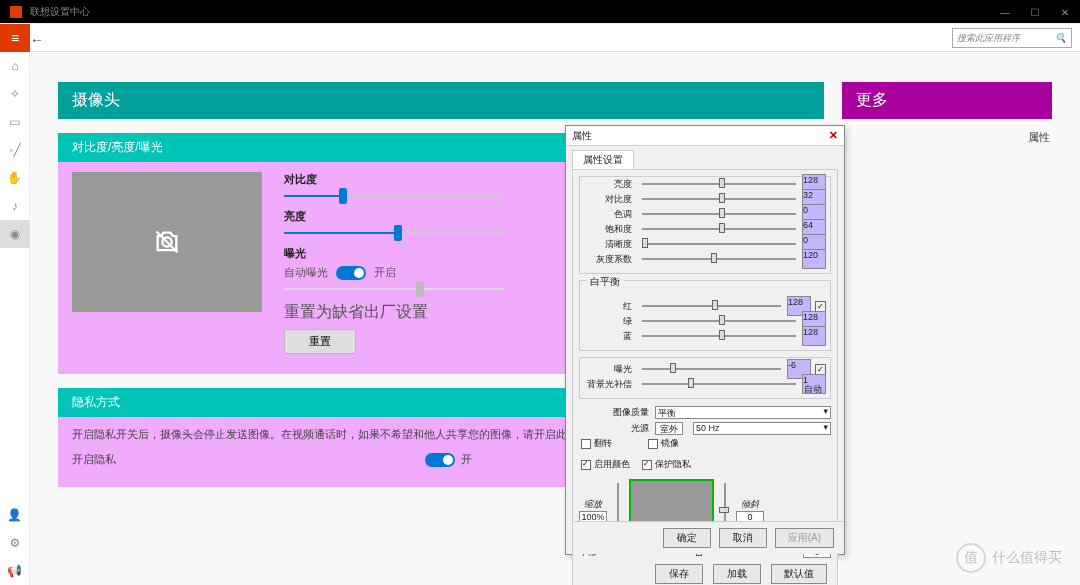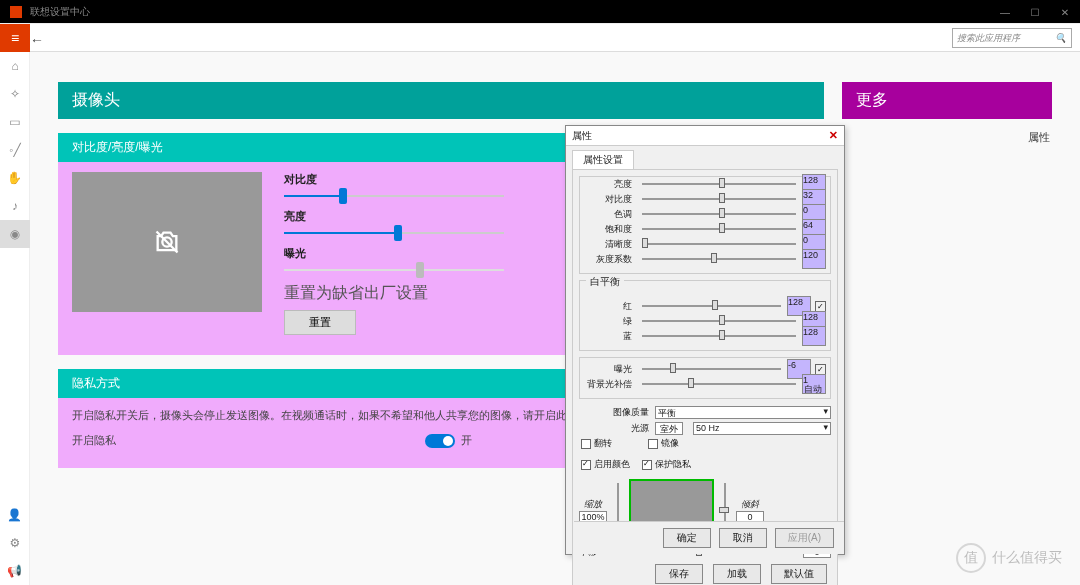--- a/index.html
+++ b/index.html
@@ -139,20 +139,25 @@
         </div>
         <div class="slider-grp">
           <div class="slider-label">亮度</div>
           <div class="slider-track">
               <div class="slider-fill" style="width:50%"></div>
               <div class="slider-thumb" style="left:50%"></div>
             </div>
         </div>
         <div class="slider-grp">
           <div class="slider-label">曝光</div>
+          <div class="tog-row">
+            <span>自动曝光</span>
+            <div class="toggle"></div>
+            <span>开启</span>
+          </div>
           <div class="slider-track" style="background:#ddd;">
               <div class="slider-thumb" style="left:60%;background:#bbb"></div>
             </div>
         </div>
         <div class="reset-txt">重置为缺省出厂设置</div>
         <button class="reset-btn">重置</button>
       </div>
     </div>
   </div>
 

